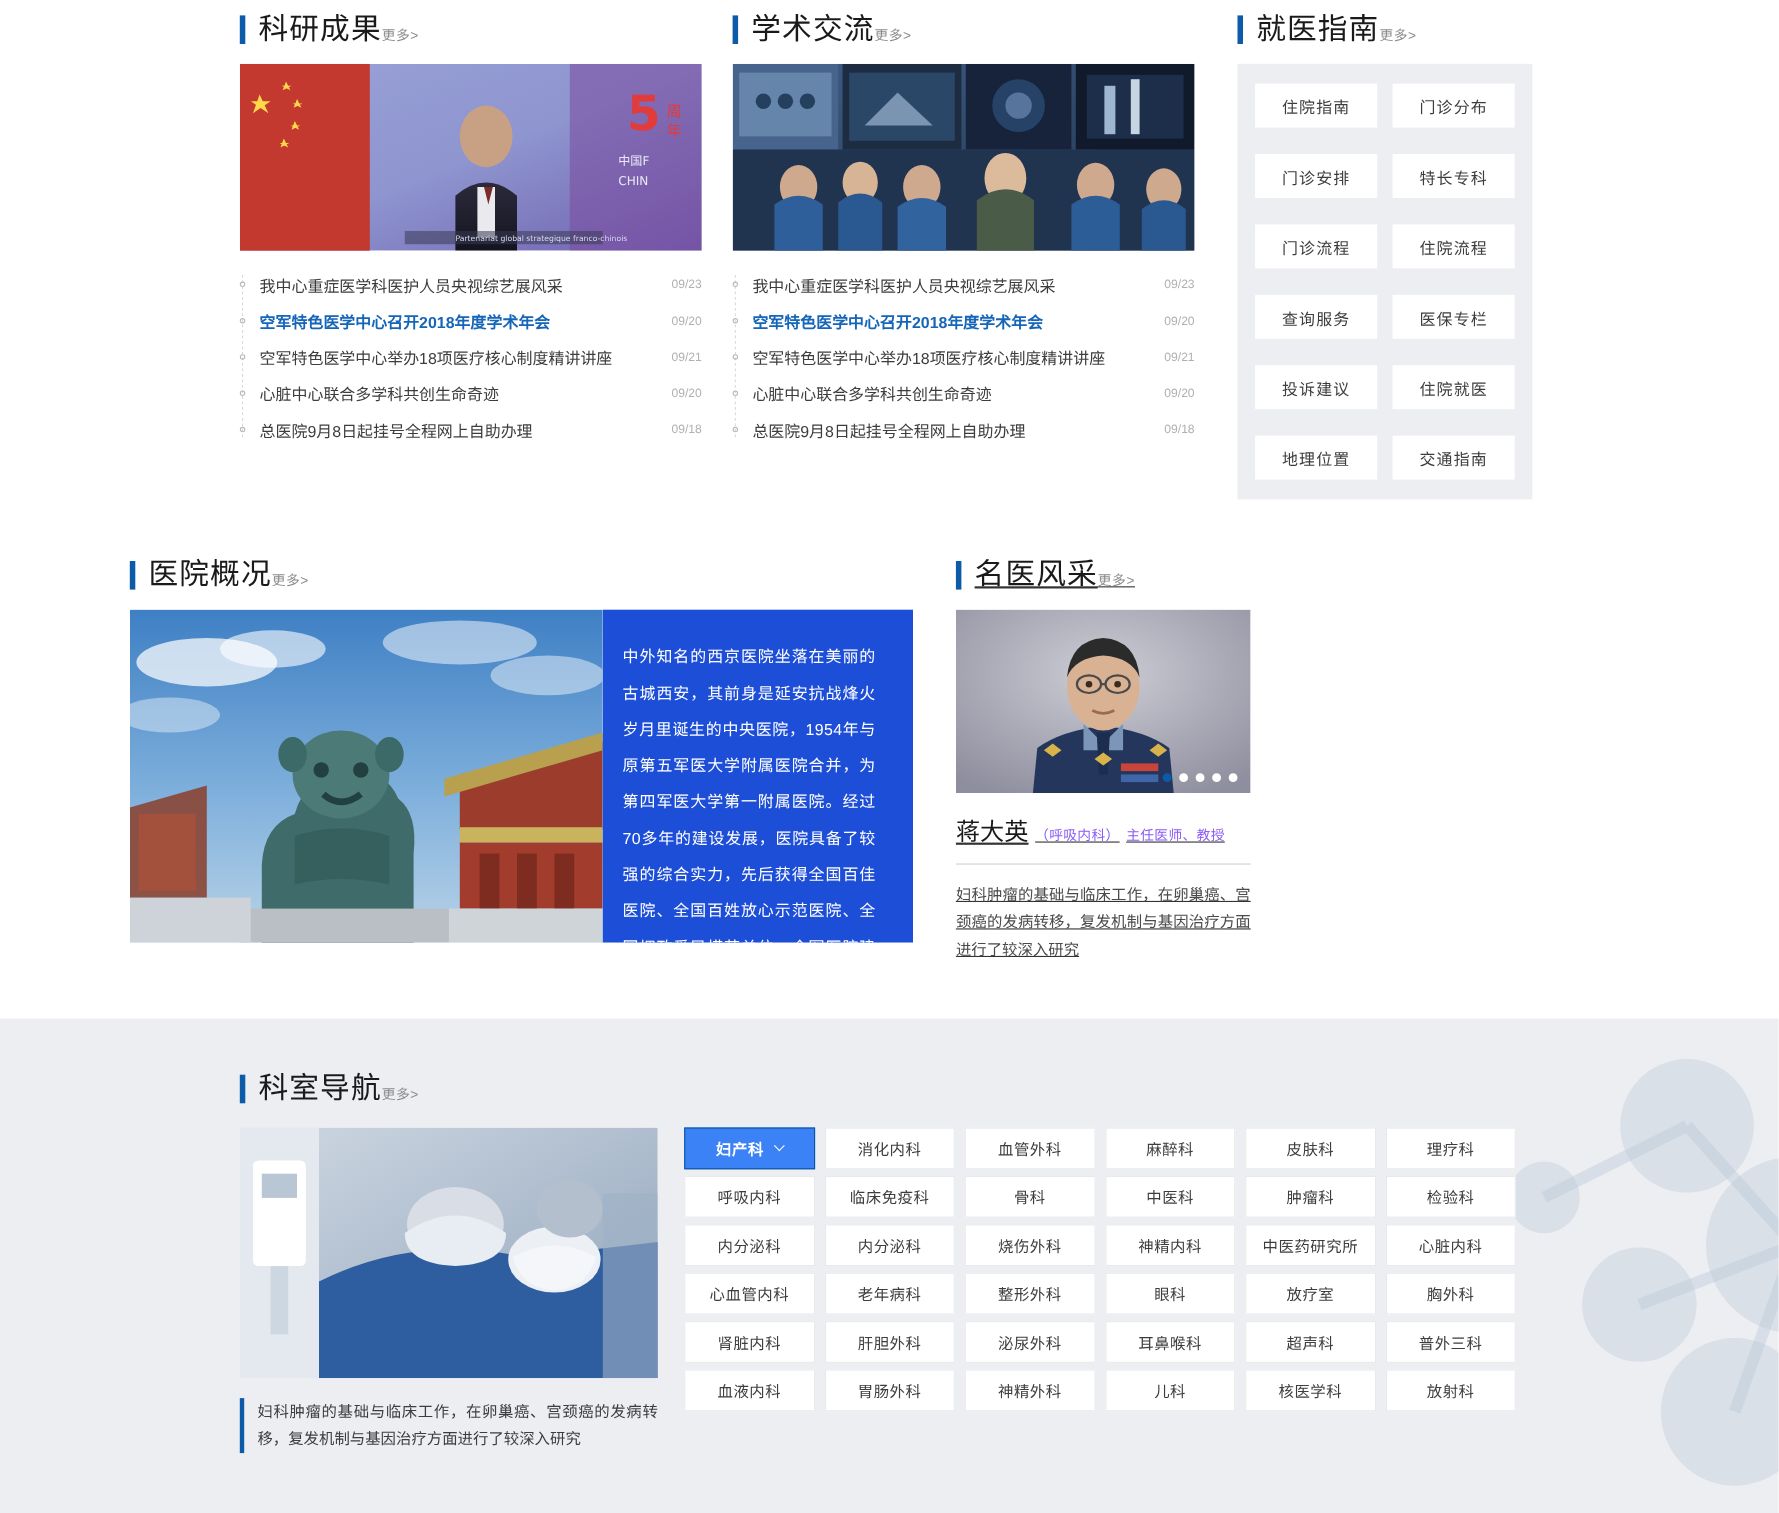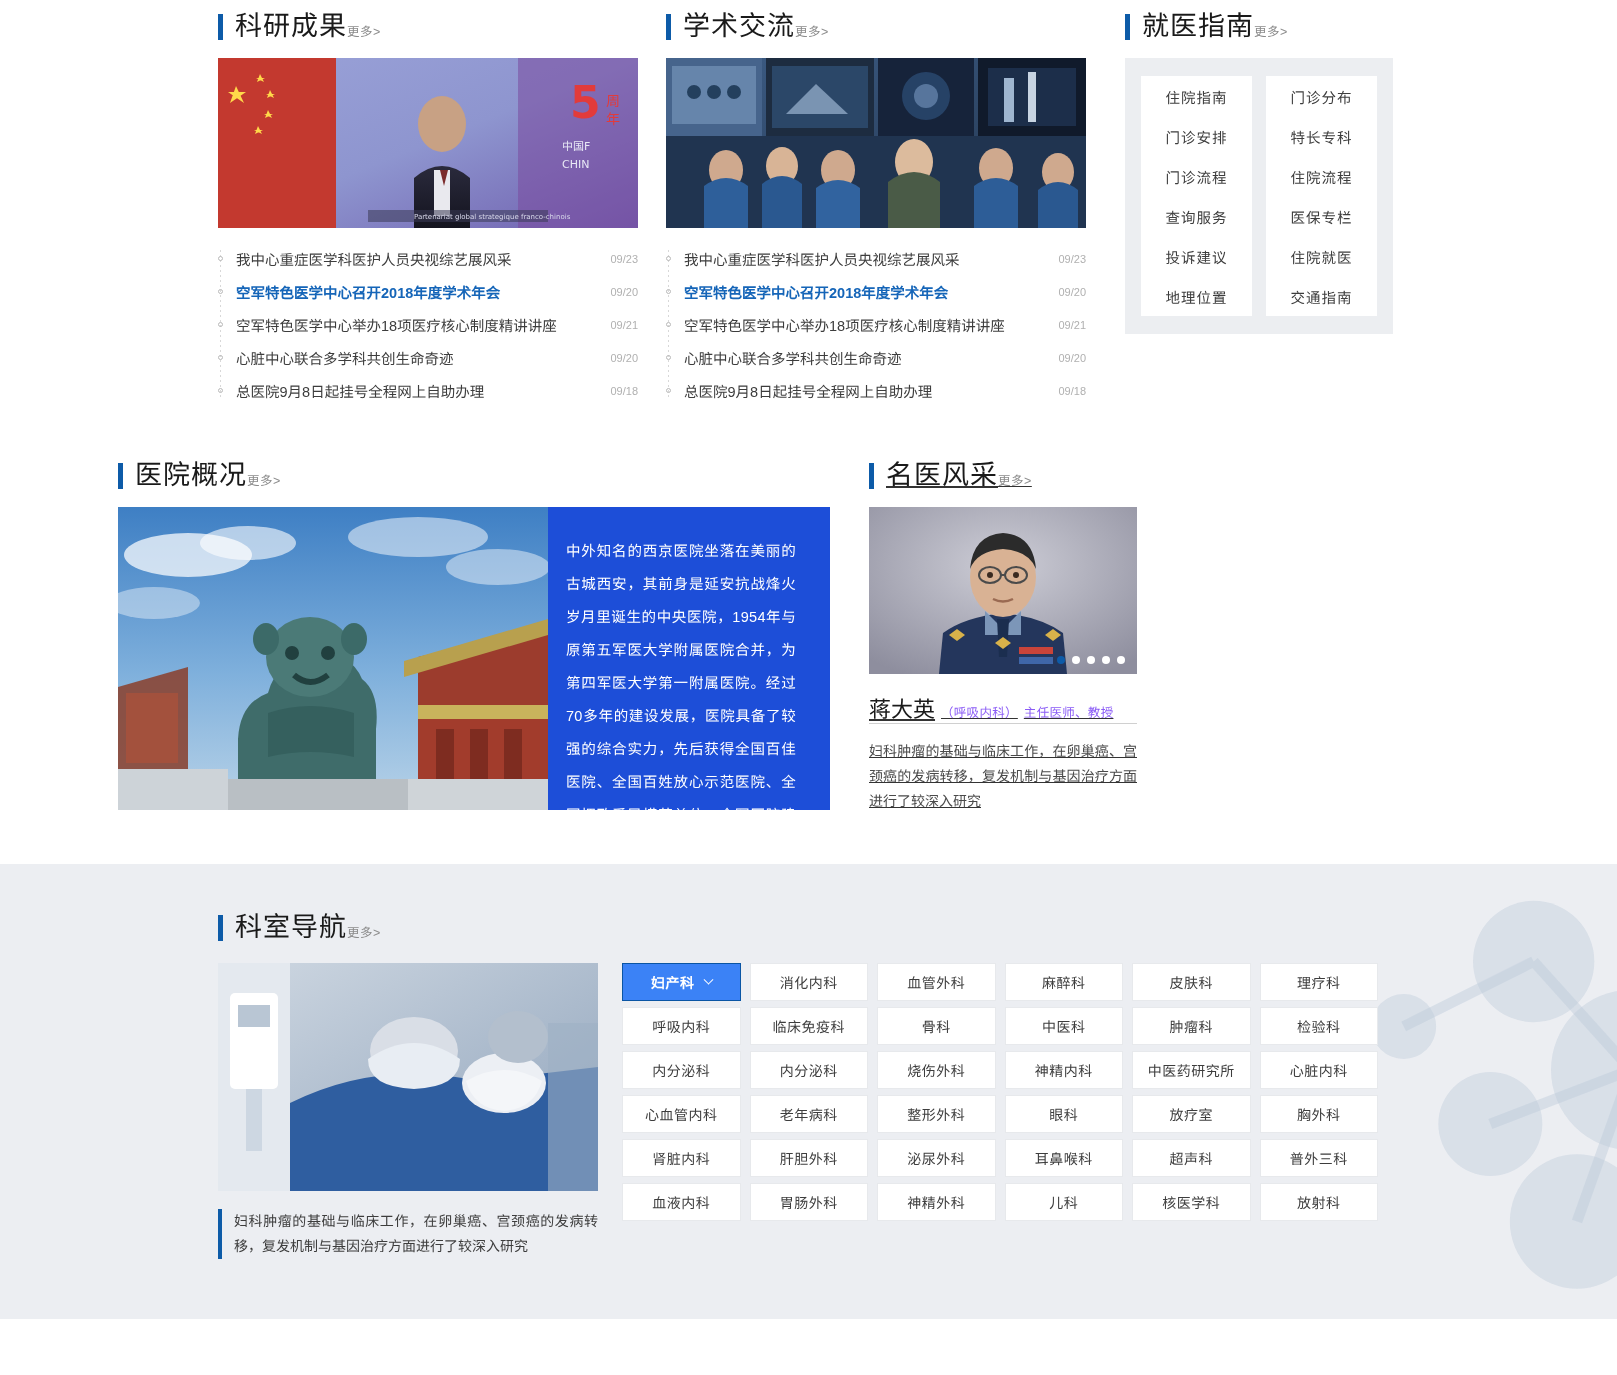--- a/index.html
+++ b/index.html
@@ -105,21 +105,21 @@
     background-size: 1px 5px;
   }
 
   
   .guide-box {
     margin-top: 18px;
     background: #eceef1;
     padding: 18px 16px;
     display: grid;
     grid-template-columns: 1fr 1fr;
-    gap: 0 14px;
+    gap: 24px 14px;
   }
   .guide-btn {
     background: #fff;
     height: 40px;
     display: flex;
     align-items: center;
     justify-content: center;
     font-size: 14.5px;
     color: #3d3d3d;
     text-decoration: none;
@@ -172,20 +172,21 @@
     display: flex; gap: 7px;
   }
   .doc-dots i {
     width: 8px; height: 8px; border-radius: 50%;
     background: #ffffff; display: block;
   }
   .doc-dots i.on { background: #0d5ba8; }
 
   .doc-name-row {
     margin-top: 17px;
+    padding-bottom: 15px;
     border-bottom: 1px solid #d0d0d0;
     display: flex;
     align-items: baseline;
     gap: 6px;
   }
   .doc-name { font-size: 22px; color: #1a1a1a; }
   .doc-meta { font-size: 12.5px; color: #8b5cf6; letter-spacing: .3px; }
   .doc-bio {
     margin-top: 15px;
     font-size: 14px;

